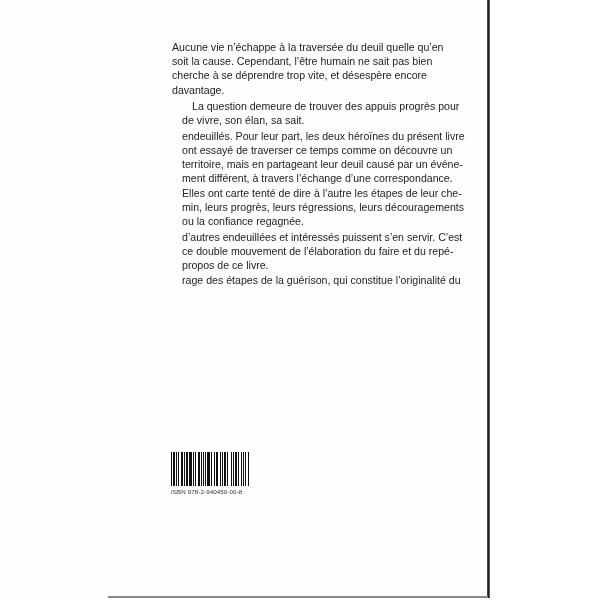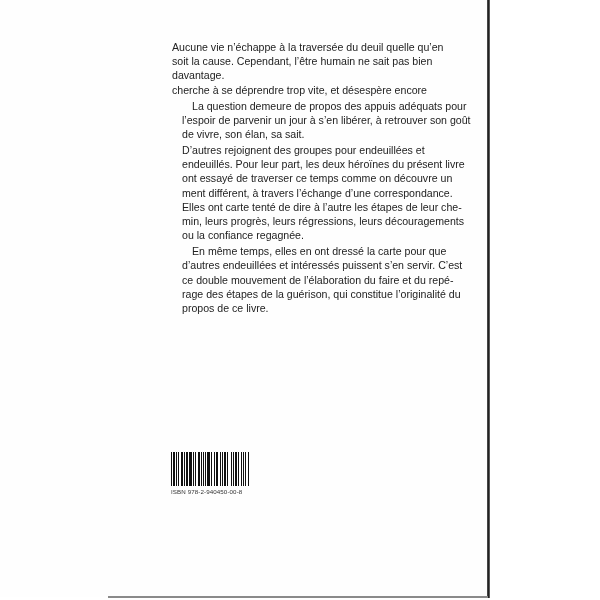--- a/index.html
+++ b/index.html
@@ -96,43 +96,41 @@
 </head>
 <body>
 
 <div class="scan">
   <div class="cover">
 
     <div class="blurb">
       <p>
         <span class="line">Aucune vie n’échappe à la traversée du deuil quelle qu’en</span>
         <span class="line">soit la cause. Cependant, l’être humain ne sait pas bien</span>
+        <span class="line">cherche à se déprendre trop vite, et désespère encore</span>
         <span class="line last">davantage.</span>
-        <span class="line">cherche à se déprendre trop vite, et désespère encore</span>
       </p>
       <p class="indent">
-        <span class="line" style="padding-left:10px">La question demeure de propos des appuis adéquats pour</span>
-        <span class="line">l’espoir de parvenir un jour à s’en libérer, à retrouver son goût</span>
+        <span class="line" style="padding-left:10px">La question demeure de trouver des appuis progrès pour</span>
         <span class="line last">de vivre, son élan, sa sait.</span>
       </p>
       <p class="indent">
-        <span class="line">D’autres rejoignent des groupes pour endeuillées et</span>
         <span class="line">endeuillés. Pour leur part, les deux héroïnes du présent livre</span>
         <span class="line">ont essayé de traverser ce temps comme on découvre un</span>
+        <span class="line">territoire, mais en partageant leur  deuil causé par un événe-</span>
         <span class="line">ment différent, à travers l’échange d’une correspondance.</span>
         <span class="line">Elles ont carte tenté de dire à l’autre les étapes de leur che-</span>
         <span class="line">min, leurs progrès, leurs régressions, leurs découragements</span>
         <span class="line last">ou la confiance regagnée.</span>
       </p>
       <p class="indent">
-        <span class="line" style="padding-left:10px">En même temps, elles en ont dressé la carte pour que</span>
         <span class="line">d’autres endeuillées et intéressés puissent s’en servir. C’est</span>
         <span class="line">ce double mouvement de l’élaboration du faire et du repé-</span>
+        <span class="line last">propos de ce livre.</span>
         <span class="line">rage des étapes de la guérison, qui constitue l’originalité du</span>
-        <span class="line last">propos de ce livre.</span>
       </p>
     </div>
 
     <div class="barcode" id="barcode">
         <span style="width: 1.03896px; background: rgb(17, 17, 17);"></span>
         <span style="width: 1.03896px; background: rgb(255, 255, 255);"></span>
         <span style="width: 2.07792px; background: rgb(17, 17, 17);"></span>
         <span style="width: 1.03896px; background: rgb(255, 255, 255);"></span>
         <span style="width: 1.03896px; background: rgb(17, 17, 17);"></span>
         <span style="width: 1.03896px; background: rgb(255, 255, 255);"></span>

